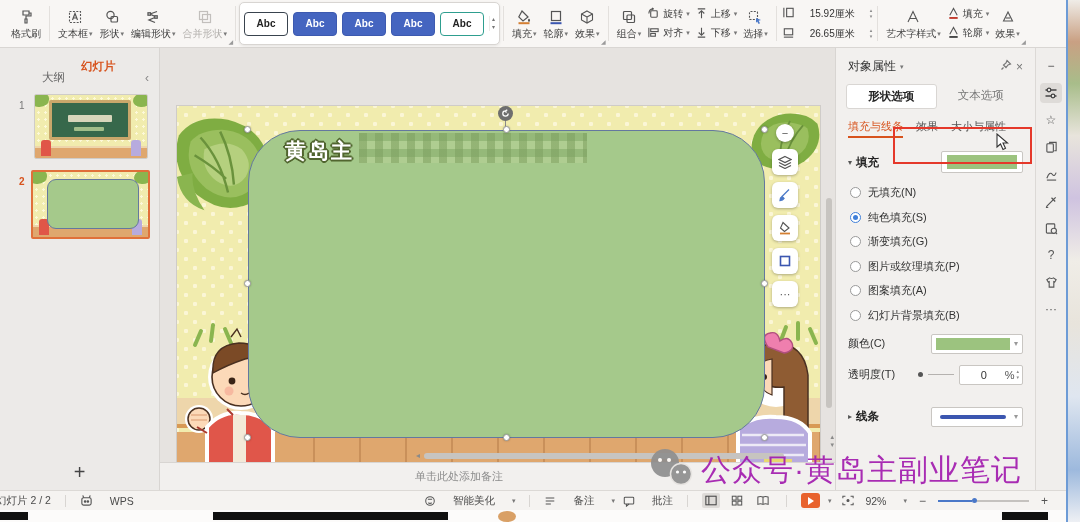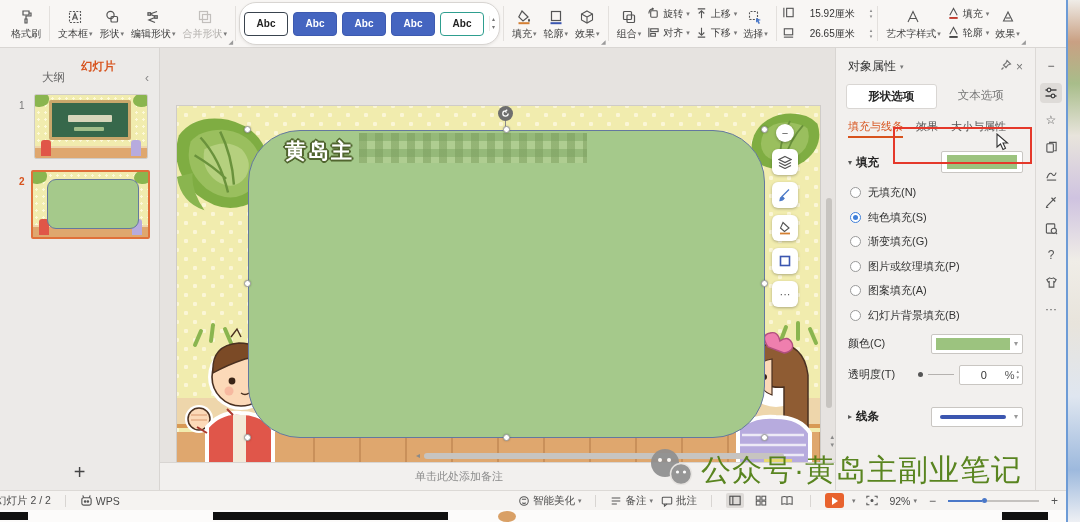--- a/index.html
+++ b/index.html
@@ -17,21 +17,21 @@
   .rbtn.disabled { color:#b3b0ad; }
   .rbtn.disabled svg * { stroke:#c2bfbc !important; }
   .lblrow { display:flex; align-items:center; gap:1px; }
   .caret { font-size:7px; color:#777; }
   .rstack { display:flex; flex-direction:column; justify-content:center; gap:3px; }
   .rsm { display:flex; align-items:center; gap:3px; font-size:10px; color:#3f3f3f; height:16px;
          padding:0 2px; white-space:nowrap; border-radius:2px; }
   .ric { flex:0 0 auto; }
   .launcher { position:absolute; right:1px; bottom:0; font-size:6px; color:#9a9a9a; }
 
-  .gal { display:flex; align-items:center; background:#fff; border:1px solid #d8d5d2; border-radius:17px;
+  .gal { display:flex; align-items:center; background:#fff; border:1px solid #d8d5d2; border-radius:5px;
          padding:3px 4px; gap:5px; box-shadow:0 1px 3px rgba(0,0,0,.08); margin:0 2px; }
   .gitem { width:44px; height:24px; border-radius:4px; display:flex; align-items:center; justify-content:center;
            font-size:10px; font-weight:bold; }
   .g-white { background:#fff; border:1px solid #39434e; color:#222; }
   .g-blue  { background:#4565c0; border:1px solid #3d5ab0; color:#fff; }
   .g-teal  { background:#fff; border:1px solid #2e9e8f; color:#222; }
   .gdrop { display:flex; flex-direction:column; align-items:center; color:#777; font-size:6px; line-height:1.2; padding-left:2px; border-left:1px solid #eceae8; }
 
   .dimrow { display:flex; align-items:center; gap:15px; font-size:10px; color:#333; height:17px; }
   .spin { display:flex; flex-direction:column; color:#8a8a8a; font-size:5px; line-height:1.1; }
@@ -152,40 +152,40 @@
   
   .sliver { position:absolute; left:1066px; top:0; width:14px; height:522px; border-left:2px solid #6d9bd6;
             background:linear-gradient(180deg,#efece7 0%,#c9a083 8%,#a8bd8a 16%,#e8e4dc 26%,#cfc3e0 38%,
                         #f0ede7 50%,#e8e4dc 62%,#dfe6f0 76%,#9db9dd 90%,#eef0f4 100%); }
 
   
   .statusbar { position:absolute; left:0; top:490px; width:1066px; height:20px; background:#f5f3f1;
                border-top:1px solid #dcd9d6; display:flex; align-items:center; font-size:10.5px; color:#4a4a4a; }
   .sleft { display:flex; align-items:center; gap:8px; margin-left:-4px; }
   .sdiv { width:1px; height:12px; background:#d8d5d2; margin:0 6px; }
-  .sright { margin-left:auto; display:flex; align-items:center; gap:8px; padding-right:4px; }
-  .sitem { display:flex; align-items:center; gap:3px; white-space:nowrap; color:#4a4a4a; }
+  .sright { margin-left:auto; display:flex; align-items:center; gap:8px; padding-right:14px; }
+  .sitem { display:flex; align-items:center; gap:17px; white-space:nowrap; color:#4a4a4a; }
   .viewbtn { width:18px; height:15px; display:flex; align-items:center; justify-content:center; border-radius:2px; }
   .view-active { background:#dedbd8; }
   .playbtn { width:19px; height:15px; background:#e8622d; border-radius:3px; display:flex; align-items:center; justify-content:center; }
   .playbtn .ptri { width:0; height:0; border-left:6px solid #fff; border-top:4px solid transparent; border-bottom:4px solid transparent; margin-left:1px; }
   .zoomslider { display:flex; align-items:center; gap:0; }
   .zs-l { width:34px; height:2px; background:#4a78c8; }
   .zs-dot { width:5px; height:5px; border-radius:50%; background:#4a78c8; }
   .zs-r { width:52px; height:2px; background:#c5c2bf; }
   .zpm { font-size:12px; color:#555; padding:0 4px; }
 
   
   .bottomstrip { position:absolute; left:0; top:510px; width:1066px; height:12px; background:#fcfbfa; }
   .bseg { position:absolute; top:2px; height:8px; background:#111; }
   .bdot { position:absolute; left:498px; top:1px; width:18px; height:11px; border-radius:50%; background:#d9a066; }
 
   
   .watermark { position:absolute; left:648px; top:447px; display:flex; align-items:center; gap:7px; z-index:60;
-               color:#4d7c0f; font-size:30px; letter-spacing:1px; white-space:nowrap; opacity:.92;justify-content:space-between; }
+               color:#a21caf; font-size:30px; letter-spacing:1px; white-space:nowrap; opacity:.92;justify-content:space-between; }
 </style>
 </head>
 <body>
 
 <div class="screen">
 
   <div class="ribbon">
 
     <div class="rgroup">
       <div class="rbtn">

